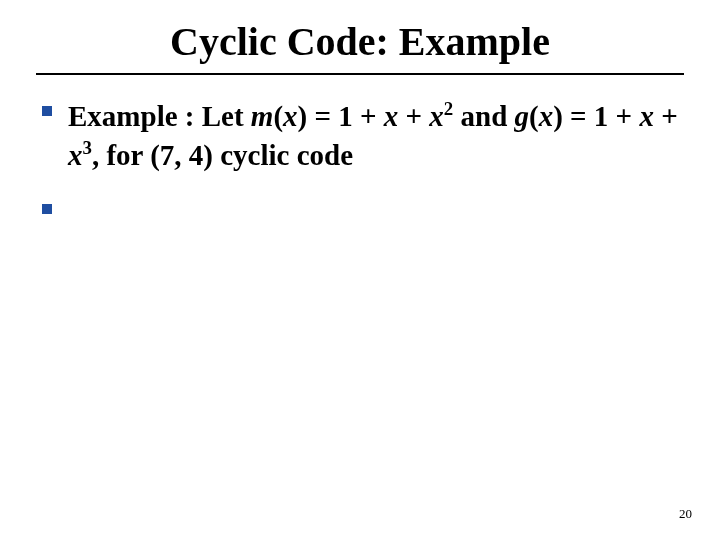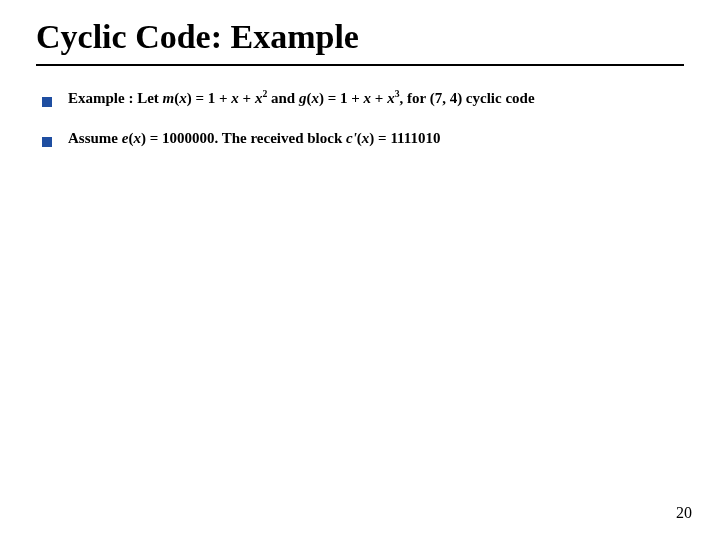--- a/index.html
+++ b/index.html
@@ -10,22 +10,22 @@
     font-family: "Times New Roman", Times, serif;
     position: relative;
     overflow: hidden;
   }
   .slide {
     width: 100%;
     height: 100%;
     padding: 18px 36px 0 36px;
   }
   .title {
-    text-align: left;
-    font-size: 34px;
+    text-align: center;
+    font-size: 40px;
     font-weight: bold;
     color: #000;
     padding-bottom: 8px;
   }
   .title-rule {
     border: none;
     border-top: 2px solid #000;
     margin: 0 0 22px 0;
   }
   .bullets {
@@ -38,53 +38,51 @@
   }
   .marker {
     width: 10px;
     height: 10px;
     background: #1f4ea1;
     flex: 0 0 10px;
     margin-top: 9px;
     margin-right: 16px;
   }
   .btext {
-    font-size: 15px;
+    font-size: 29px;
     line-height: 1.35;
     color: #000;
     font-weight: bold;
-    text-align: right;
   }
   .btext i { font-style: italic; }
   sup { font-size: 0.65em; vertical-align: super; line-height: 0; }
   .pagenum {
     position: absolute;
     bottom: 18px;
     right: 28px;
-    font-size: 16px;
+    font-size: 13px;
     color: #000;
     font-family: "Times New Roman", Times, serif;
   }
 </style>
 </head>
 <body>
 
 <div class="slide">
   <div class="title">Cyclic Code: Example</div>
   <hr class="title-rule">
   <div class="bullets">
 
     <div class="bullet">
       <div class="marker"></div>
       <div class="btext">Example : Let <i>m</i>(<i>x</i>) = 1 + <i>x</i> + <i>x</i><sup>2</sup> and <i>g</i>(<i>x</i>) = 1 + <i>x</i> + <i>x</i><sup>3</sup>, for (7, 4) cyclic code</div>
     </div>
 
     <div class="bullet">
       <div class="marker"></div>
-      <div class="btext">Assume <i>e</i>(<i>x</i>) = 1000000. The received block <i>c'</i>(<i>x</i>) = 1111010</div>
     </div>
 
 
 
   </div>
 </div>
 
 <div class="pagenum">20</div>
 
 </body></html>

